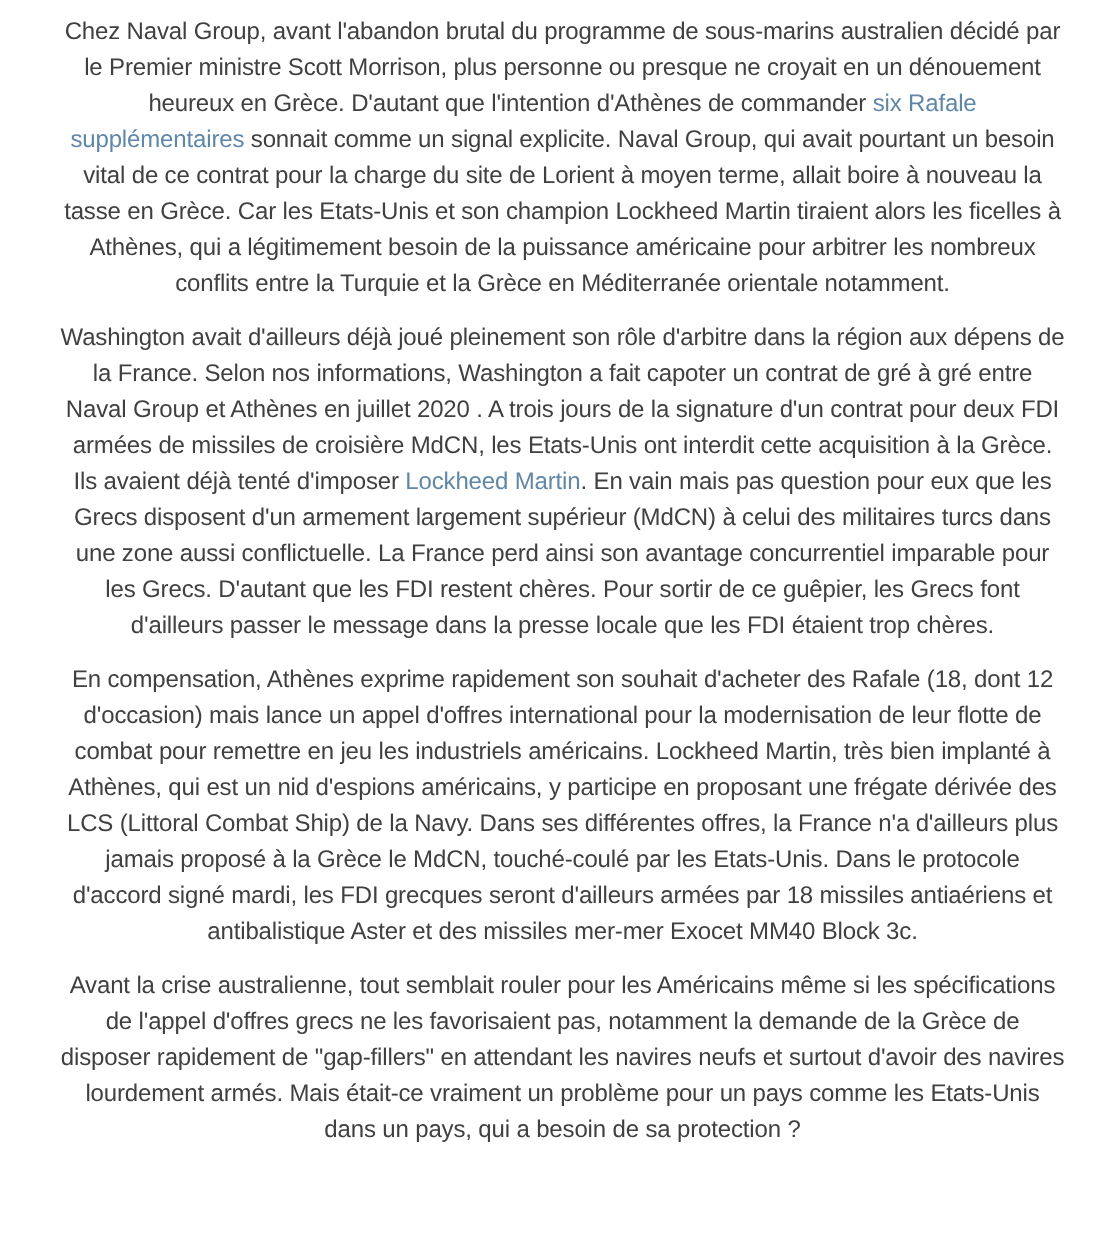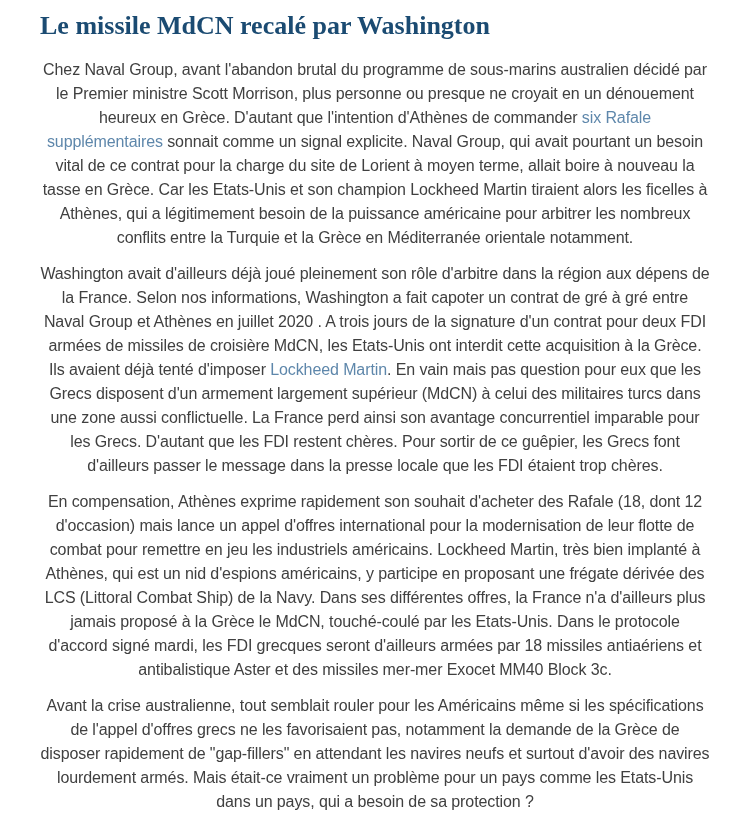--- a/index.html
+++ b/index.html
@@ -40,20 +40,19 @@
   .article-body a{
     color:var(--link);
     text-decoration:none;
     cursor:pointer;
   }
 </style>
 </head>
 <body>
 
 <main class="article">
-  <h1 class="article-title">Le missile MdCN recalé par Washington</h1>
   <div class="article-body" id="article-body">
       <p><span>Chez Naval Group, avant l'abandon brutal du programme de sous-marins australien décidé par le Premier ministre Scott Morrison, plus personne ou presque ne croyait en un dénouement heureux en Grèce. D'autant que l'intention d'Athènes de commander </span><a href="#">six Rafale supplémentaires</a><span> sonnait comme un signal explicite. Naval Group, qui avait pourtant un besoin vital de ce contrat pour la charge du site de Lorient à moyen terme, allait boire à nouveau la tasse en Grèce. Car les Etats-Unis et son champion Lockheed Martin tiraient alors les ficelles à Athènes, qui a légitimement besoin de la puissance américaine pour arbitrer les nombreux conflits entre la Turquie et la Grèce en Méditerranée orientale notamment.</span></p>
       <p><span>Washington avait d'ailleurs déjà joué pleinement son rôle d'arbitre dans la région aux dépens de la France. Selon nos informations, Washington a fait capoter un contrat de gré à gré entre Naval Group et Athènes en juillet 2020 . A trois jours de la signature d'un contrat pour deux FDI armées de missiles de croisière MdCN, les Etats-Unis ont interdit cette acquisition à la Grèce. Ils avaient déjà tenté d'imposer </span><a href="#">Lockheed Martin</a><span>. En vain mais pas question pour eux que les Grecs disposent d'un armement largement supérieur (MdCN) à celui des militaires turcs dans une zone aussi conflictuelle. La France perd ainsi son avantage concurrentiel imparable pour les Grecs. D'autant que les FDI restent chères. Pour sortir de ce guêpier, les Grecs font d'ailleurs passer le message dans la presse locale que les FDI étaient trop chères.</span></p>
       <p><span>En compensation, Athènes exprime rapidement son souhait d'acheter des Rafale (18, dont 12 d'occasion) mais lance un appel d'offres international pour la modernisation de leur flotte de combat pour remettre en jeu les industriels américains. Lockheed Martin, très bien implanté à Athènes, qui est un nid d'espions américains, y participe en proposant une frégate dérivée des LCS (Littoral Combat Ship) de la Navy. Dans ses différentes offres, la France n'a d'ailleurs plus jamais proposé à la Grèce le MdCN, touché-coulé par les Etats-Unis. Dans le protocole d'accord signé mardi, les FDI grecques seront d'ailleurs armées par 18 missiles antiaériens et antibalistique Aster et des missiles mer-mer Exocet MM40 Block 3c.</span></p>
       <p><span>Avant la crise australienne, tout semblait rouler pour les Américains même si les spécifications de l'appel d'offres grecs ne les favorisaient pas, notamment la demande de la Grèce de disposer rapidement de "gap-fillers" en attendant les navires neufs et surtout d'avoir des navires lourdement armés. Mais était-ce vraiment un problème pour un pays comme les Etats-Unis dans un pays, qui a besoin de sa protection ?</span></p>
     </div>
 </main>
 
 </body></html>

